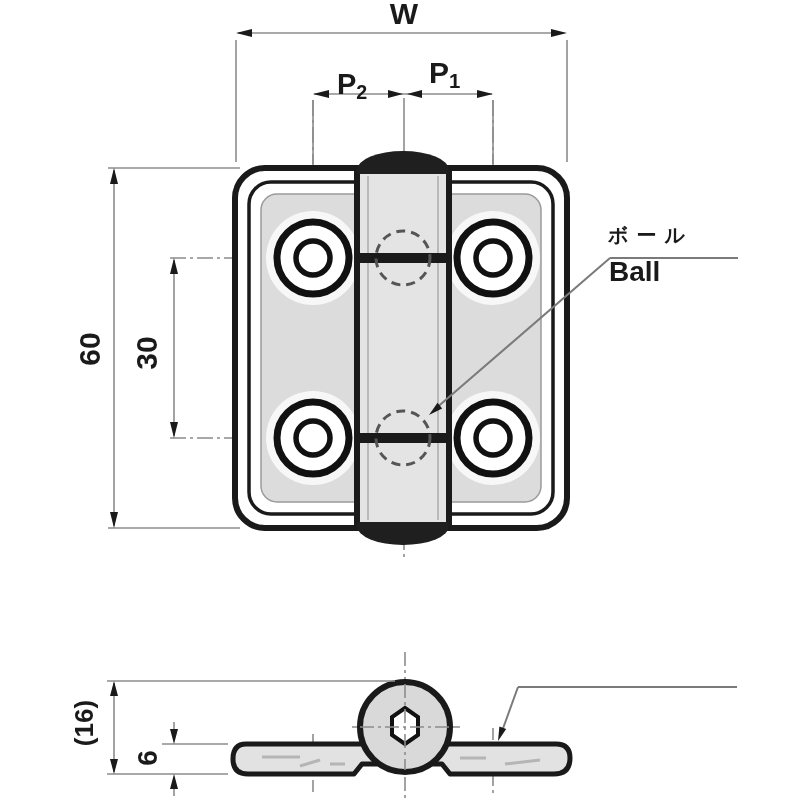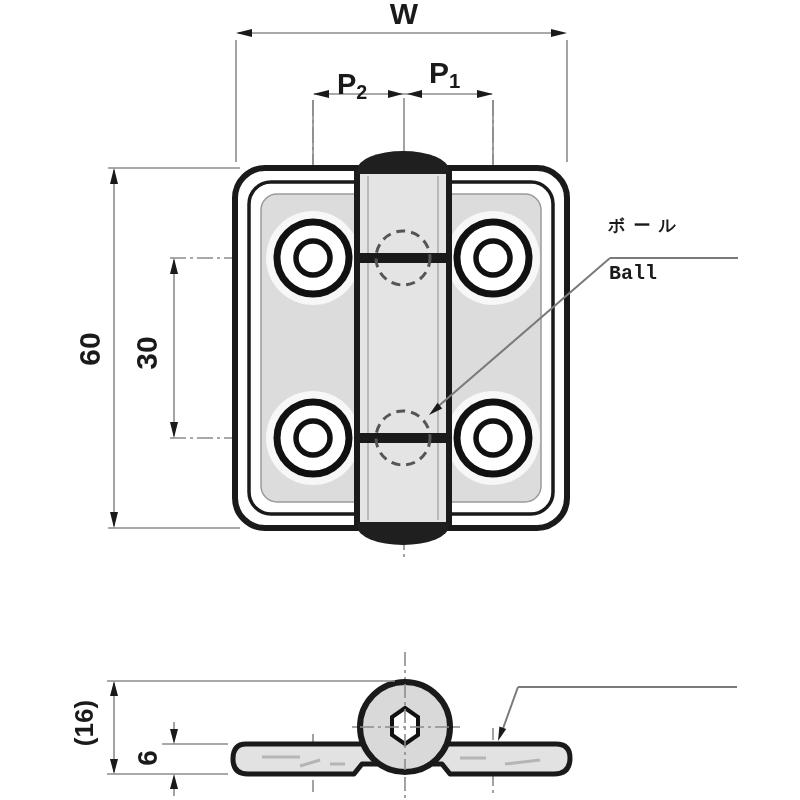--- a/index.html
+++ b/index.html
@@ -180,23 +180,23 @@
 <div class="lbl" style="left:386px;top:-3px;width:36px;text-align:center;font-size:30px;">W</div>
 
 <div class="lbl" style="left:337px;top:68px;font-size:29px;"><span>P</span><span class="sub">2</span></div>
 
 <div class="lbl" style="left:429px;top:56px;font-size:30px;"><span>P</span><span class="sub">1</span></div>
 
 <div class="lbl rot" style="left:90px;top:349px;font-size:30px;">60</div>
 
 <div class="lbl rot" style="left:147px;top:353px;font-size:30px;">30</div>
 
-<div class="lbl jp" style="left:608px;top:214px;font-size:17px;letter-spacing:8px;">ボール</div>
-
-<div class="lbl" style="left:609px;top:262px;font-size:20px;font-family:Liberation Mono, monospace;">Ball</div>
+<div class="lbl jp" style="left:608px;top:222px;font-size:20px;letter-spacing:8px;">ボール</div>
+
+<div class="lbl" style="left:609px;top:256px;font-size:28px;">Ball</div>
 
 <div class="lbl rot" style="left:84px;top:723px;font-size:26px;">(16)</div>
 
 <div class="lbl rot" style="left:148px;top:758px;font-size:28px;">6</div>
 
 
 
 </div>
 
 </body></html>

